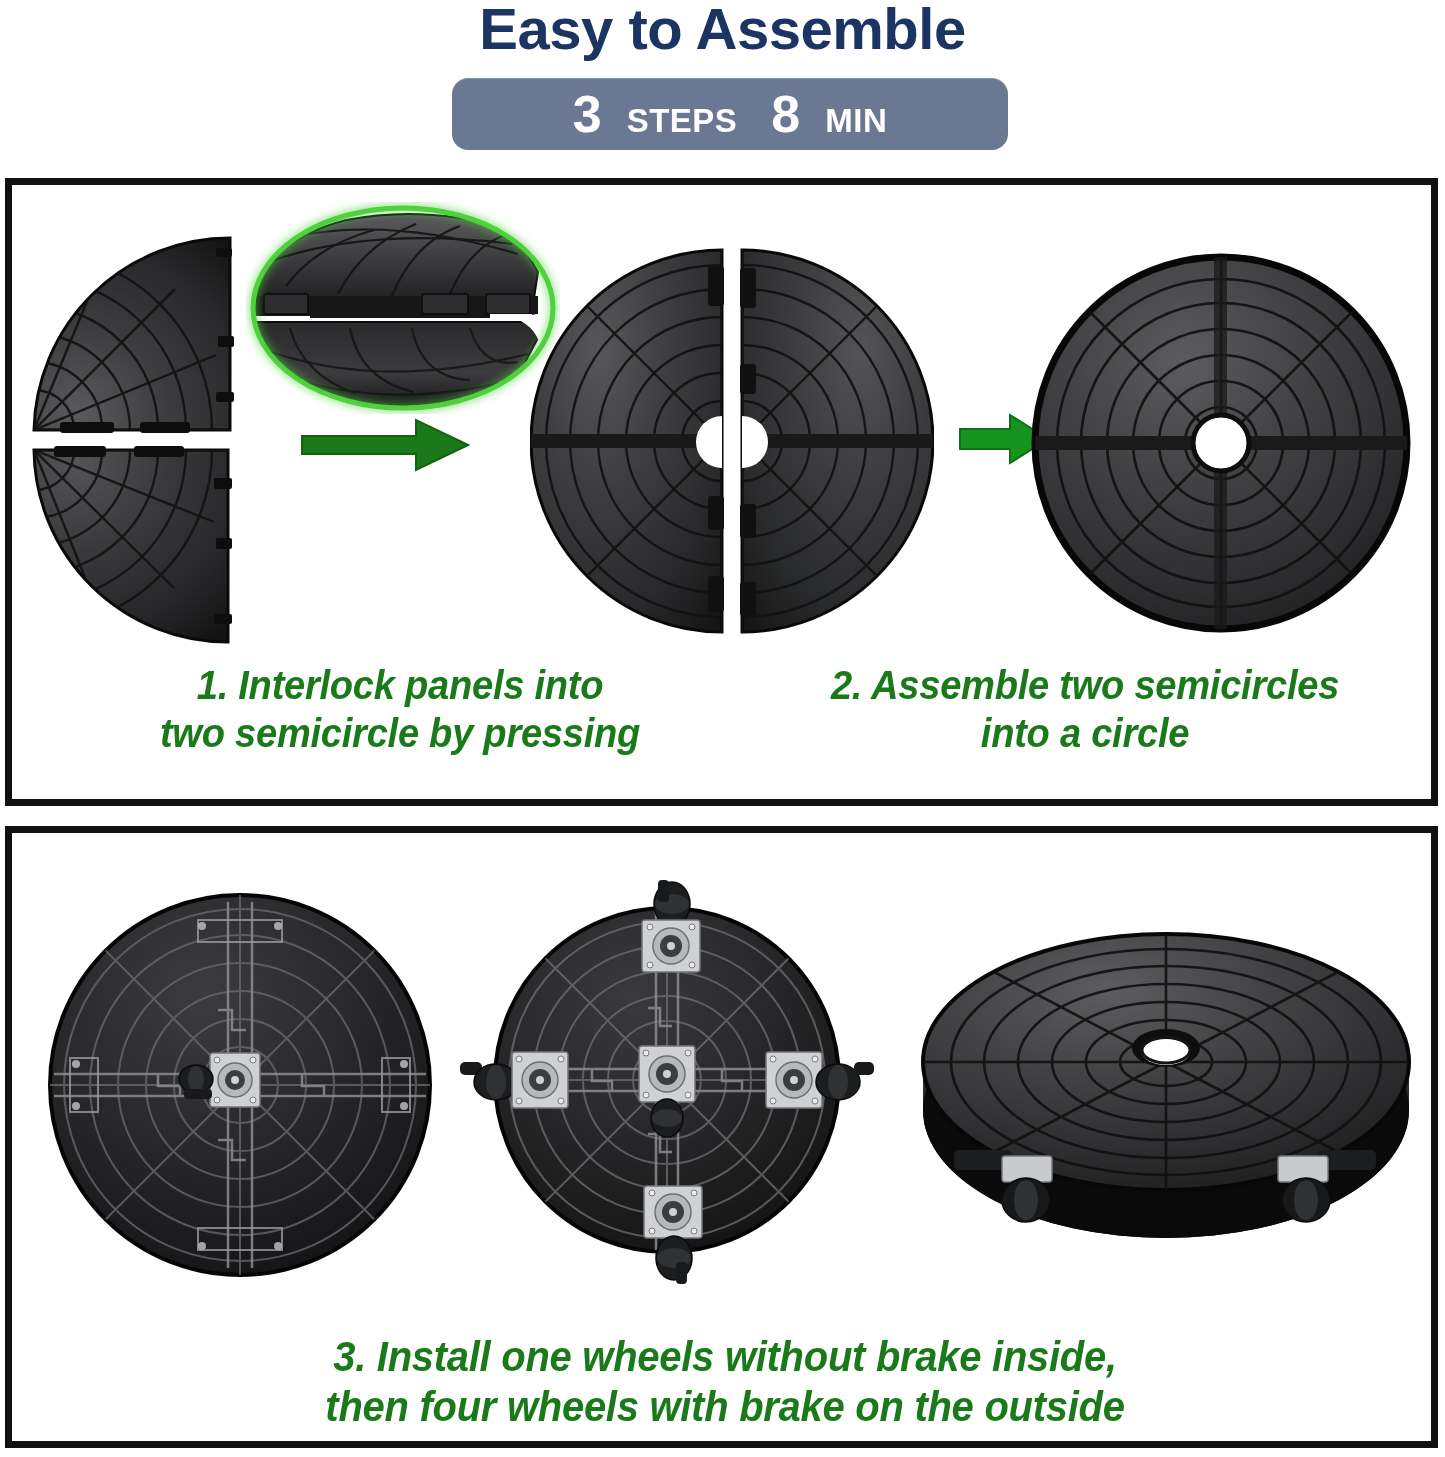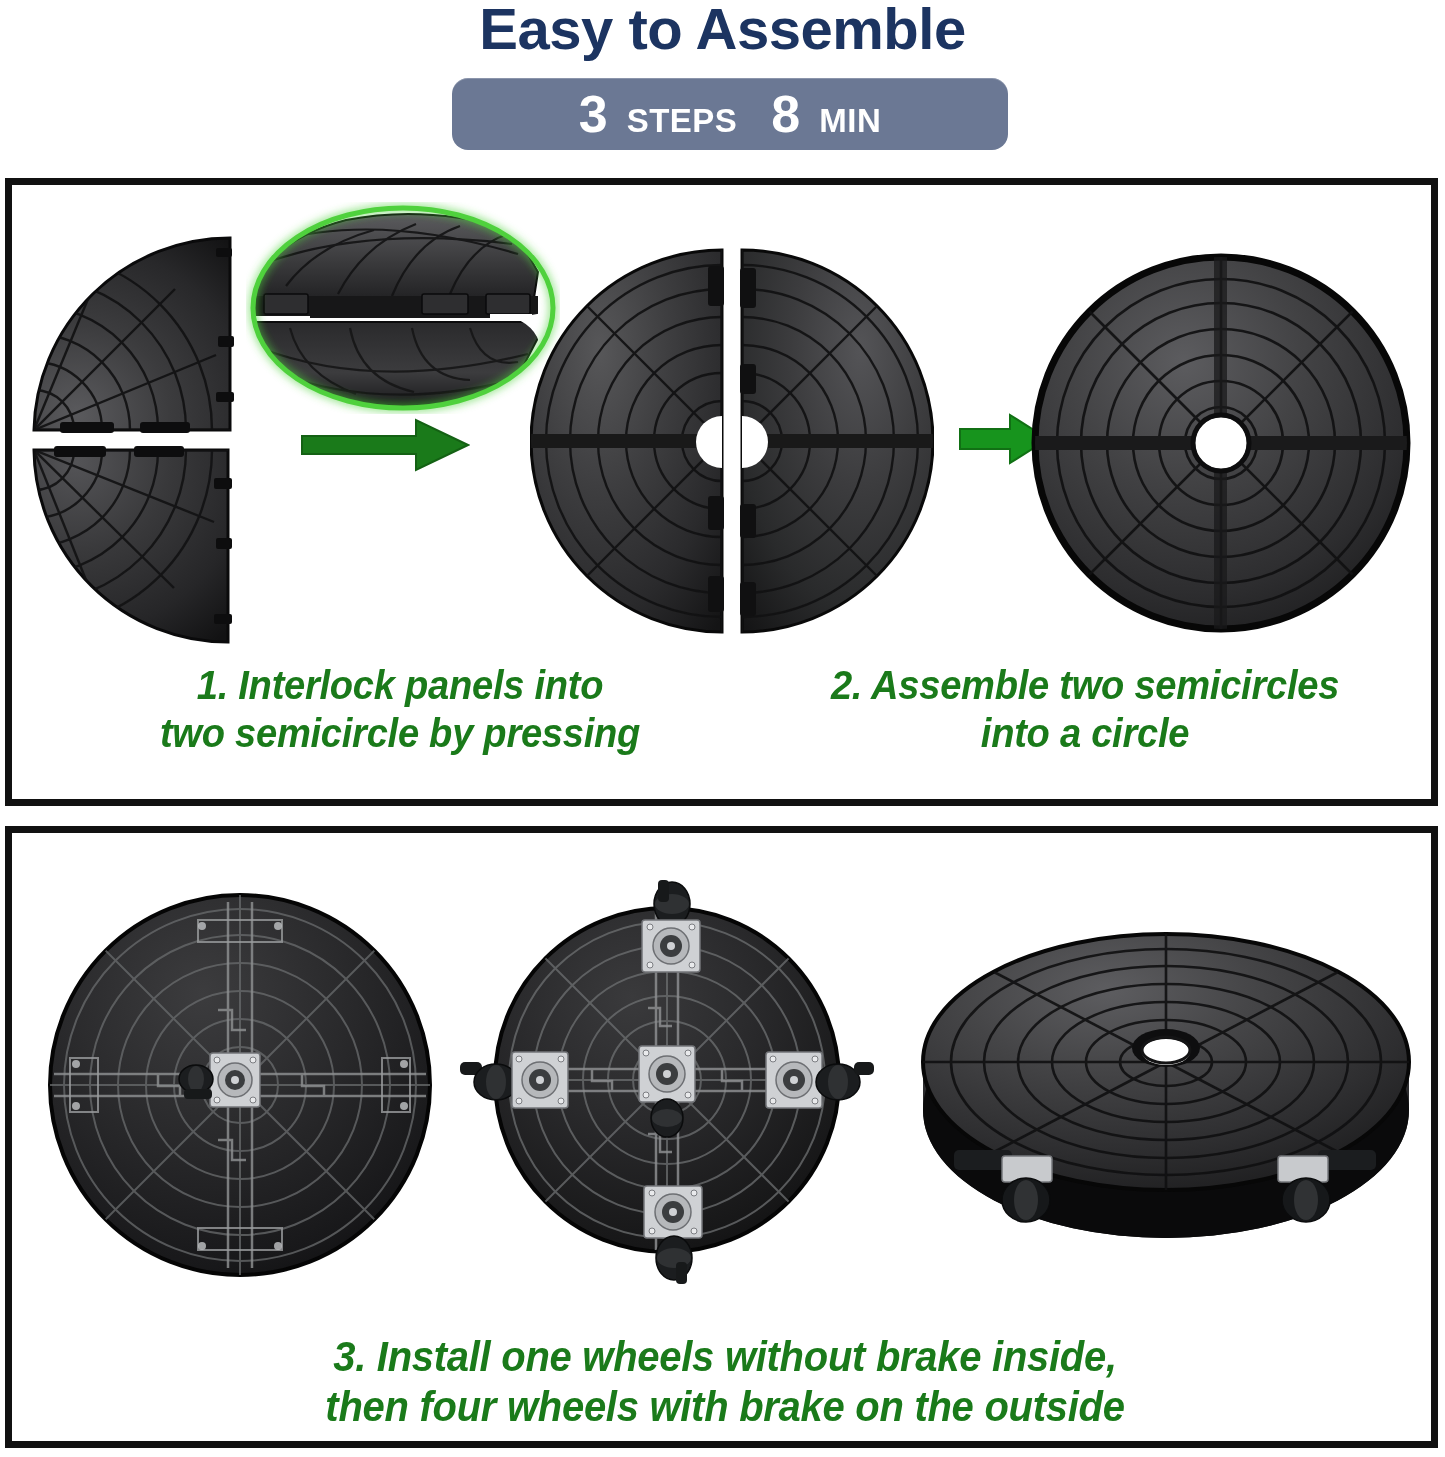--- a/index.html
+++ b/index.html
@@ -16,21 +16,21 @@
     line-height:66px;
   }
   .badge{
     position:absolute;left:452px;top:78px;width:556px;height:72px;
     background:#6b7894;border-radius:16px;
     display:flex;align-items:center;justify-content:center;
     box-shadow:inset 0 1px 0 rgba(255,255,255,.22);
   }
   .badge-inner{display:flex;align-items:baseline;color:#ffffff;white-space:nowrap;}
   .badge-num{font-size:52px;font-weight:bold;line-height:52px;}
-  .badge-unit{font-size:33px;font-weight:bold;line-height:33px;margin-left:19px;letter-spacing:.5px;}
+  .badge-unit{font-size:33px;font-weight:bold;line-height:33px;margin-left:25px;letter-spacing:.5px;}
   .badge-gap{width:34px;}
 
   
   .frame{position:absolute;border:7px solid #111111;background:#ffffff;box-sizing:border-box;}
   #frame-1{left:5px;top:178px;width:1433px;height:628px;}
   #frame-2{left:5px;top:826px;width:1433px;height:622px;}
 
   .caption{
     position:absolute;text-align:center;color:#1a7a1a;
     font-weight:bold;font-style:italic;

